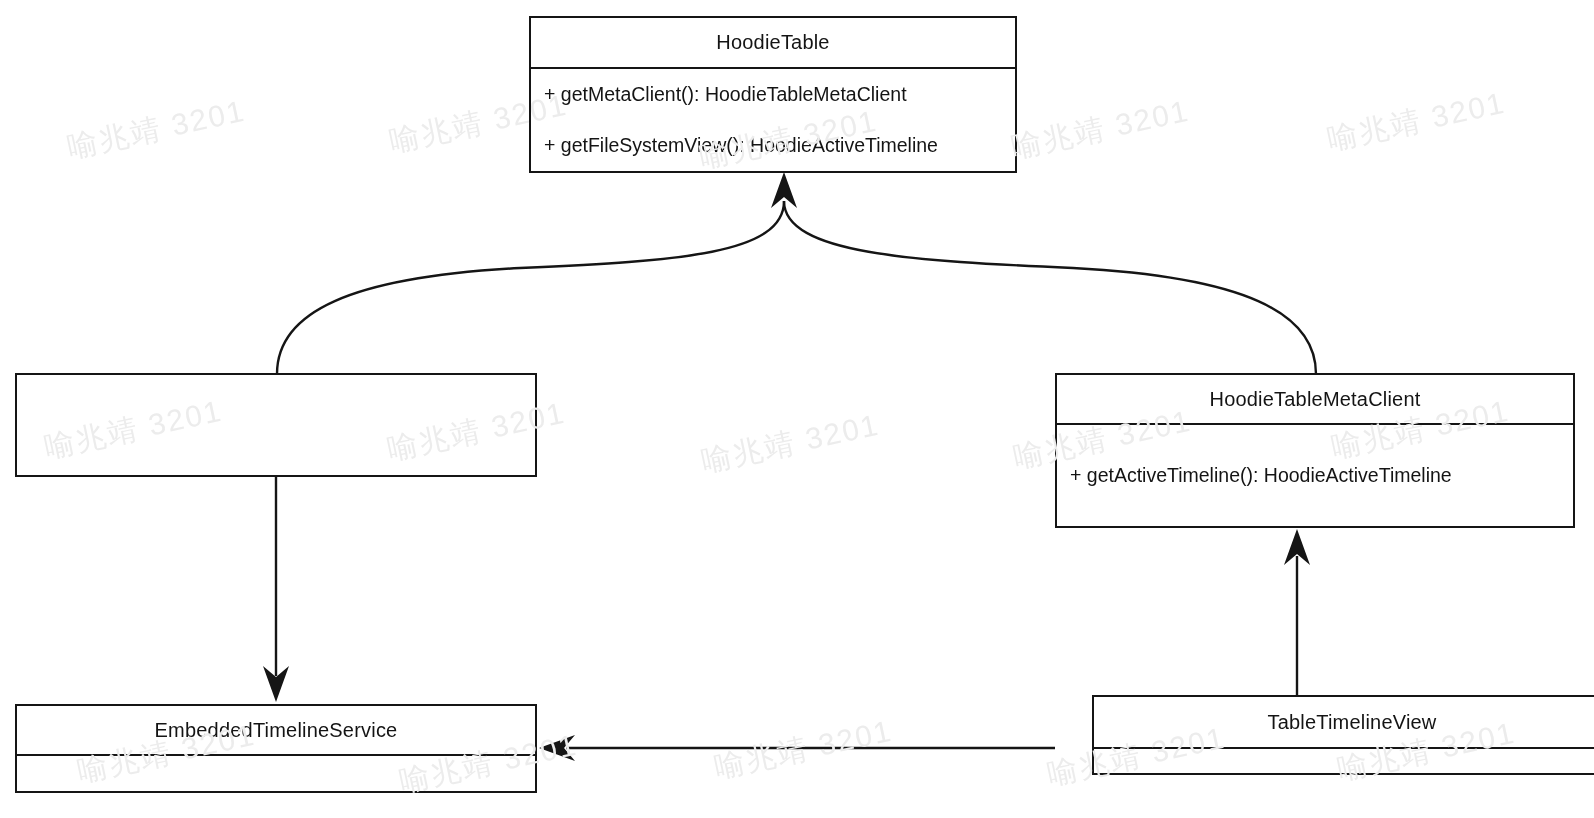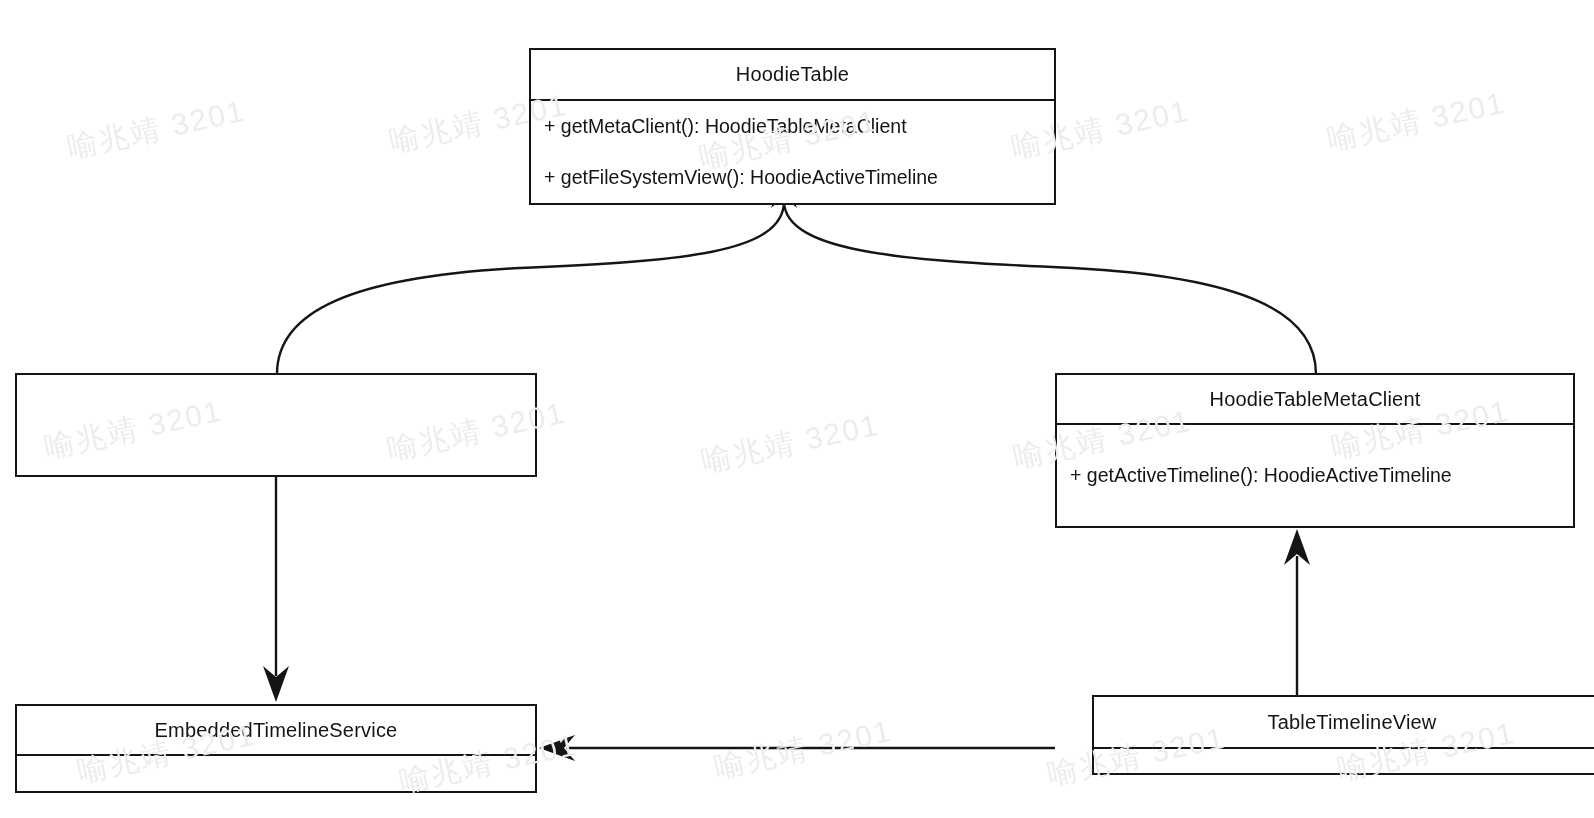--- a/index.html
+++ b/index.html
@@ -85,21 +85,21 @@
     <line x1="276" y1="476" x2="276" y2="676" stroke="#151515" stroke-width="2.4"></line>
     <polygon points="276,702 289,666 276,677 263,666" fill="#151515"></polygon>
 
     <line x1="1297" y1="695" x2="1297" y2="556" stroke="#151515" stroke-width="2.4"></line>
     <polygon points="1297,529 1310,565 1297,554 1284,565" fill="#151515"></polygon>
 
     <line x1="1055" y1="748" x2="566" y2="748" stroke="#151515" stroke-width="2.4"></line>
     <polygon points="539,748 575,735 564,748 575,761" fill="#151515"></polygon>
   </svg>
 
-  <div class="uml-class" style="left:529px; top:16px; width:527px; height:157px;margin-top:32px;">
+  <div class="uml-class" style="left:529px; top:16px; width:488px; height:157px;">
     <div class="uml-title" style="height:51px;">HoodieTable</div>
     <div class="uml-methods">
       <div class="uml-method">+ getMetaClient(): HoodieTableMetaClient</div>
       <div class="uml-method">+ getFileSystemView(): HoodieActiveTimeline</div>
     </div>
   </div>
 
   <div class="uml-class" style="left:15px; top:373px; width:522px; height:104px;">
     <div class="uml-empty"></div>
   </div>

